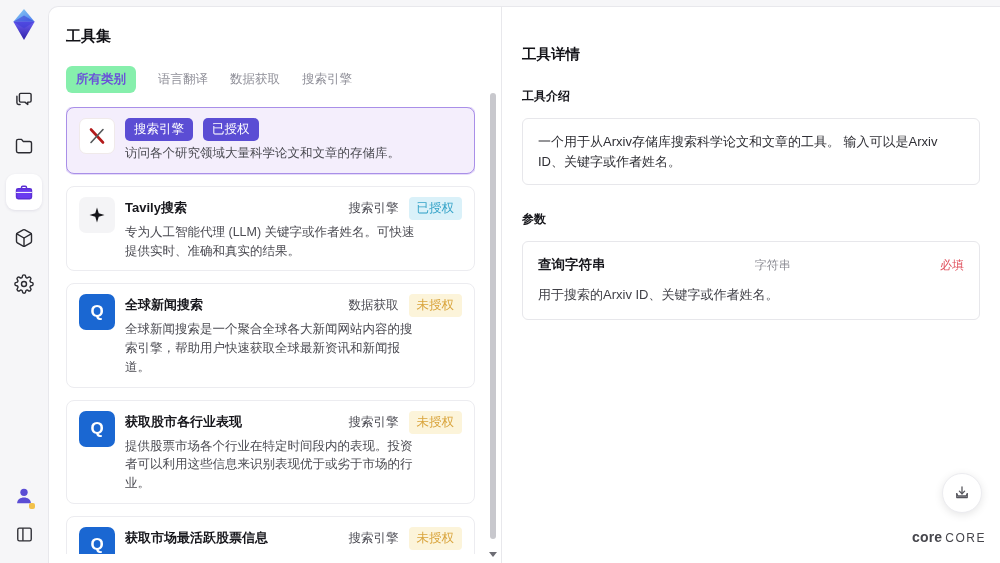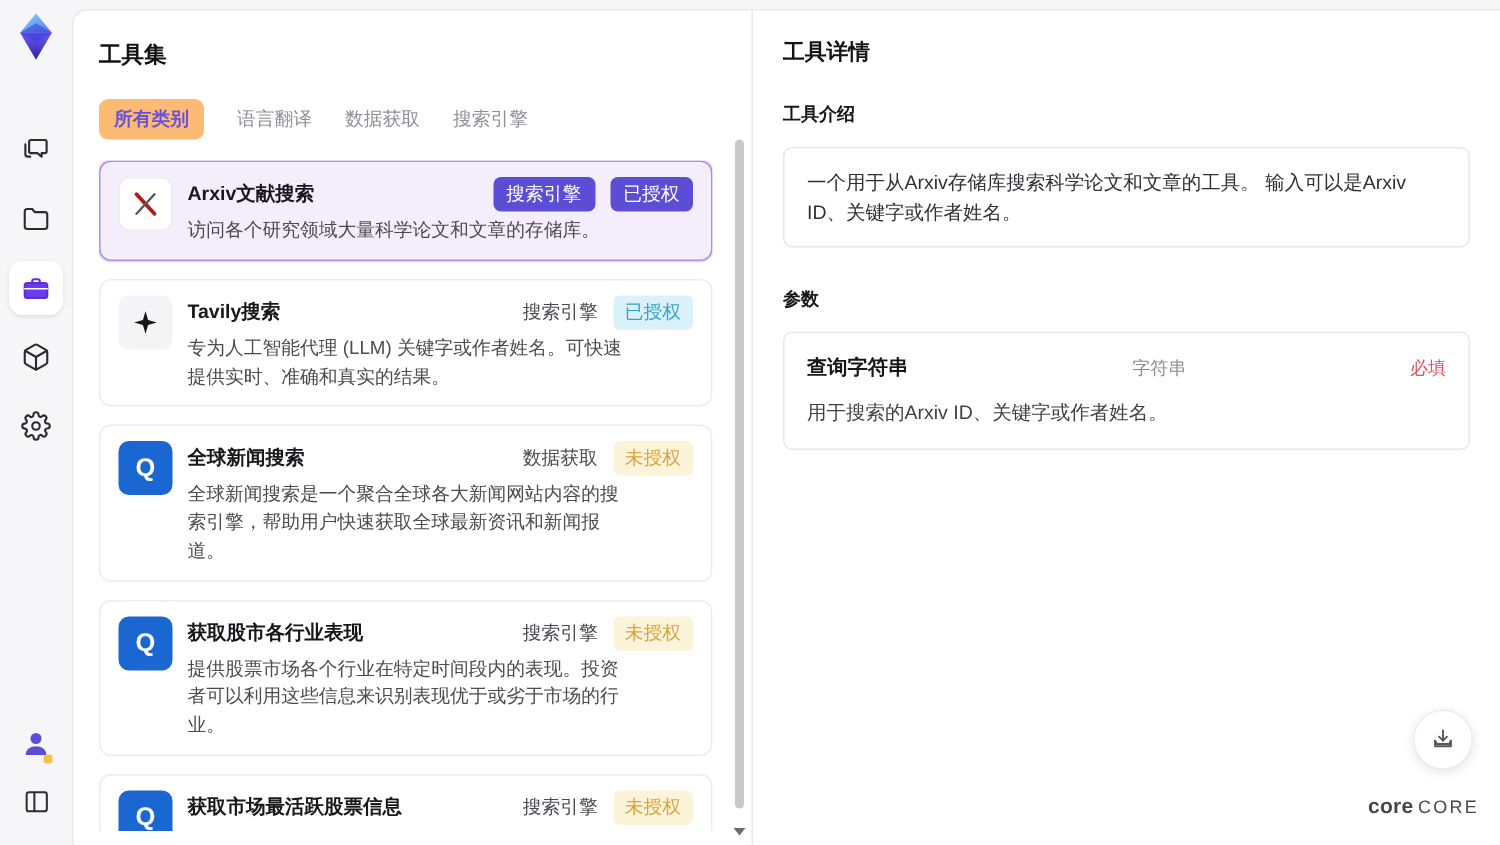--- a/index.html
+++ b/index.html
@@ -37,21 +37,21 @@
   .main-wrap {
     position:absolute; left:48px; top:6px; right:0; bottom:0;
     background:#ffffff; border:1px solid #e8e8ec; border-right:none; border-bottom:none;
     border-top-left-radius:10px; display:flex;
   }
   .list-pane { width:452px; position:relative; padding:16px 26px 0 17px; }
   .page-title { font-size:15px; font-weight:bold; color:#121217; margin:4px 0 20px; }
 
   .tabs { display:flex; align-items:center; gap:22px; margin-bottom:14px; }
   .tab { font-size:12.5px; color:#8f8f98; cursor:pointer; padding:5px 0; white-space:nowrap; }
-  .tab.active { background:#fdba74; color:#6a52d8; padding:5px 10px; border-radius:6px; font-weight:bold; }
+  .tab.active { background:#86efac; color:#6a52d8; padding:5px 10px; border-radius:6px; font-weight:bold; }
 
   .cards { display:flex; flex-direction:column; gap:12px; overflow:hidden; height:447px; }
   .card {
     border:1px solid #ececf0; border-radius:8px; background:#fff;
     padding:10px 12px; display:flex; gap:10px; cursor:pointer; flex-shrink:0;
   }
   .card.selected { background:#f4eefc; border:1px solid #a98fe8; box-shadow:0 0 0 1px rgba(150,110,230,.25); }
   .tool-icon {
     width:36px; height:36px; border-radius:7px; flex-shrink:0;
     display:flex; align-items:center; justify-content:center; font-size:18px;
@@ -77,21 +77,21 @@
   }
   .scroll-thumb { width:6px; height:446px; background:#c8c8cd; border-radius:3px; }
   .scroll-arrow {
     position:absolute; bottom:0; left:-1px; width:0; height:0;
     border-left:4px solid transparent; border-right:4px solid transparent;
     border-top:5px solid #6d6d74;
   }
 
   
   .detail-pane { flex:1; border-left:1px solid #e8e8ec; padding:18px 20px; }
-  .detail-title { font-size:14.5px; font-weight:bold; color:#121217; margin:0 0 24px; }
+  .detail-title { font-size:14.5px; font-weight:bold; color:#121217; margin:20px 0 24px; }
   .section-h { font-size:12px; font-weight:bold; color:#17171c; margin-bottom:13px; }
   .intro-box {
     border:1px solid #e7e7eb; border-radius:6px; padding:13px 15px;
     font-size:13px; color:#2f2f35; line-height:1.5; margin-bottom:26px;
   }
   .param-box { border:1px solid #e7e7eb; border-radius:6px; padding:14px 15px; }
   .param-head { display:flex; align-items:baseline; gap:7px;justify-content:space-between; }
   .param-name { font-size:13.5px; font-weight:bold; color:#17171c; }
   .param-type { font-size:12px; color:#8a8a92; }
   .param-req  { font-size:12px; color:#e0525e; }
@@ -199,21 +199,20 @@
 
       <div class="card selected">
         <div class="tool-icon white">
           <svg width="20" height="20" viewBox="0 0 20 20">
             <line x1="4" y1="3.5" x2="16" y2="16.5" stroke="#b31b1b" stroke-width="2.6" stroke-linecap="round"></line>
             <line x1="16" y1="3.5" x2="4" y2="16.5" stroke="#54585a" stroke-width="1.6" stroke-linecap="round"></line>
           </svg>
         </div>
         <div class="card-body">
           <div class="card-top">
-            <span class="card-title">Arxiv文献搜索</span>
             <span class="badge-row">
               <span class="badge-solid">搜索引擎</span>
               <span class="badge-solid">已授权</span>
             </span>
           </div>
           <div class="card-desc">访问各个研究领域大量科学论文和文章的存储库。</div>
         </div>
       </div>
 
       <div class="card">

